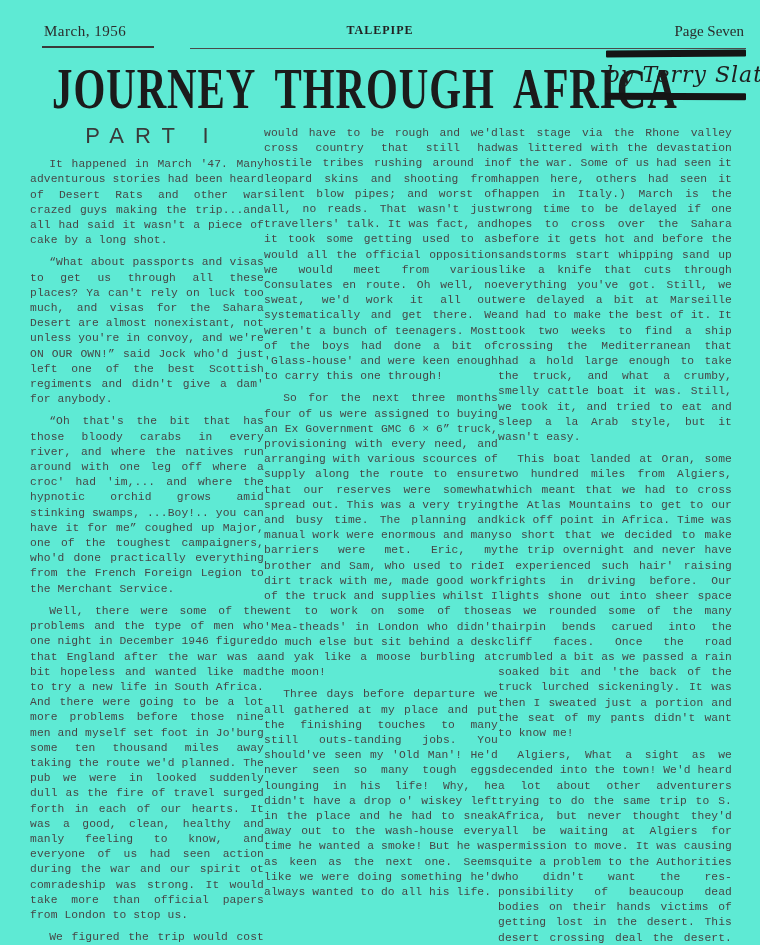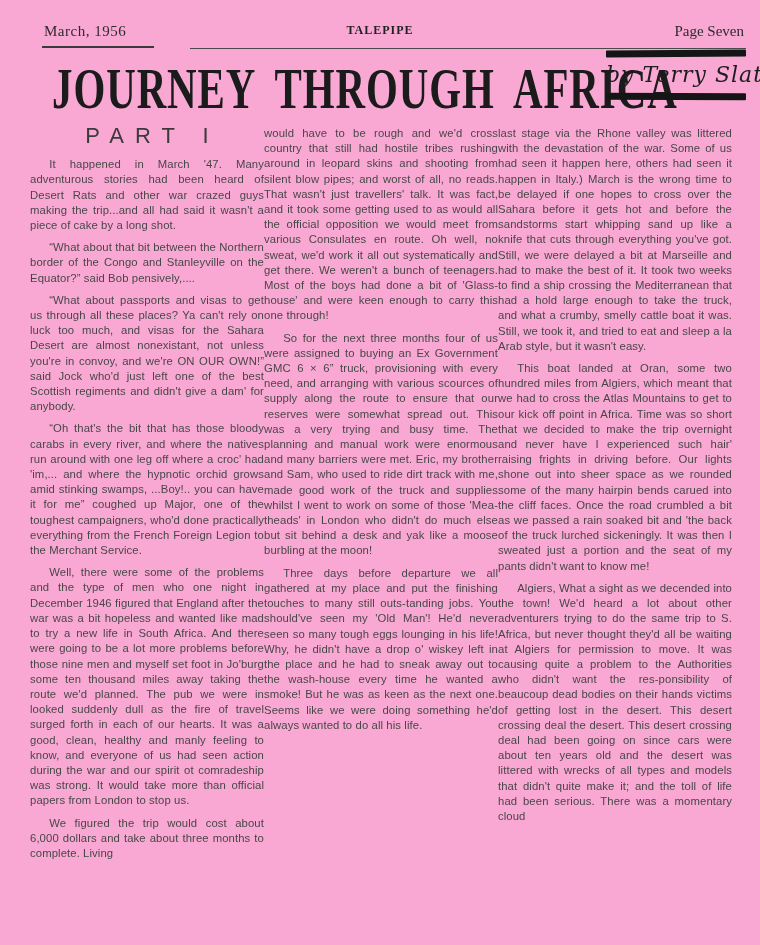--- a/index.html
+++ b/index.html
@@ -4,21 +4,21 @@
 <style>
   html, body { margin: 0; padding: 0; }
   body {
     width: 760px; height: 945px;
     background: #e9e9e7;
     font-family: "Liberation Sans", sans-serif;
   }
   .page {
     position: relative;
     width: 760px; height: 945px;
-    background: #f9a8d4;
+    background: #5eead4;
     overflow: hidden;
     box-sizing: border-box;
   }
 
   
   .runhead-date {
     position: absolute; left: 44px; top: 23px;
     font-family: "Liberation Serif", serif;
     font-size: 15px; color: #2c2c2c; letter-spacing: 0.5px;
   }
@@ -72,21 +72,21 @@
     color: #474747;
     text-align: justify;
     letter-spacing: 0.1px;
   }
   .part-heading {
     text-align: center;
     font-size: 22px; letter-spacing: 0.5em; text-indent: 0.5em;
     color: #3a3a3a; font-weight: 400;
     margin: 2px 0 14px;
   }
-  .col p { margin: 0 0 7px; text-indent: 1.7em; }
+  .col p { margin: 0 0 7px; text-indent: 1.7em; font-family: Liberation Mono, monospace; }
   .col p.cont { text-indent: 0; }
 </style>
 </head>
 <body>
 
 <div class="page">
 
   <div class="runhead-date">March, 1956</div>
   <div class="runhead-masthead">TALEPIPE</div>
   <div class="runhead-page">Page Seven</div>
@@ -98,21 +98,20 @@
     <div class="byline-bar top"></div>
     <div class="byline-text">by Terry Slater</div>
     <div class="byline-bar bottom"></div>
   </div>
 
   <div class="columns">
 
     <div class="col">
       <div class="part-heading">PART I</div>
       <p>It happened in March '47.  Many adventurous stories had been heard of Desert Rats and other war crazed guys making the trip...and all had said it wasn't a piece of cake by a long shot.</p>
-      <p>“What about that bit between the Northern border of the Congo and Stanleyville on the Equator?” said Bob pensively,....</p>
       <p>“What about passports and visas to get us through all these places? Ya can't rely on luck too much, and visas for the Sahara Desert are almost nonexistant, not unless you're in convoy, and we're ON OUR OWN!” said Jock who'd just left one of the best Scottish regiments and didn't give a dam' for anybody.</p>
       <p>“Oh that's the bit that has those bloody carabs in every river, and where the natives run around with one leg off where a croc' had 'im,... and where the hypnotic orchid grows amid stinking swamps, ...Boy!.. you can have it for me” coughed up Major, one of the toughest campaigners, who'd done practically everything from the French Foreign Legion to the Merchant Service.</p>
       <p>Well, there were some of the problems and the type of men who one night in December 1946 figured that England after the war was a bit hopeless and wanted like mad to try a new life in South Africa.  And there were going to be a lot more problems before those nine men and myself set foot in Jo'burg some ten thousand miles away taking the route we'd planned. The pub we were in looked suddenly dull as the fire of travel surged forth in each of our hearts. It was a good, clean, healthy and manly feeling to know, and everyone of us had seen action during the war and our spirit ot comradeship was strong.  It would take more than official papers from London to stop us.</p>
       <p>We figured the trip would cost about 6,000 dollars and take about three months to complete.  Living</p>
     </div>
 
     <div class="col">
       <p class="cont">would have to be rough and we'd cross country that still had hostile tribes rushing around in leopard skins and shooting from silent blow pipes; and worst of all, no reads. That wasn't just travellers' talk.  It was fact, and it took some getting used to as would all the official opposition we would meet from various Consulates en route. Oh well, no sweat, we'd work it all out systematically and get there. We weren't a bunch of teenagers. Most of the boys had done a bit of 'Glass-house' and were keen enough to carry this one through!</p>
       <p>So for the next three months four of us were assigned to buying an Ex Government GMC 6 × 6” truck, provisioning with every need, and arranging with various scources of supply along the route to ensure that our reserves were somewhat spread out.  This was a very trying and busy time.  The planning and manual work were enormous and many barriers were met.  Eric, my brother and Sam, who used to ride dirt track with me, made good work of the truck and supplies whilst I went to work on some of those 'Mea-theads' in London who didn't do much else but sit behind a desk and yak like a moose burbling at the moon!</p>
       <p>Three days before departure we all gathered at my place and put the finishing touches to many still outs-tanding jobs.  You should've seen my 'Old Man'!  He'd never seen so many tough eggs lounging in his life! Why, he didn't have a drop o' wiskey left in the place and he had to sneak away out to the wash-house every time he wanted a smoke! But he was as keen as the next one.  Seems like we were doing something he'd always wanted to do all his life.</p>

